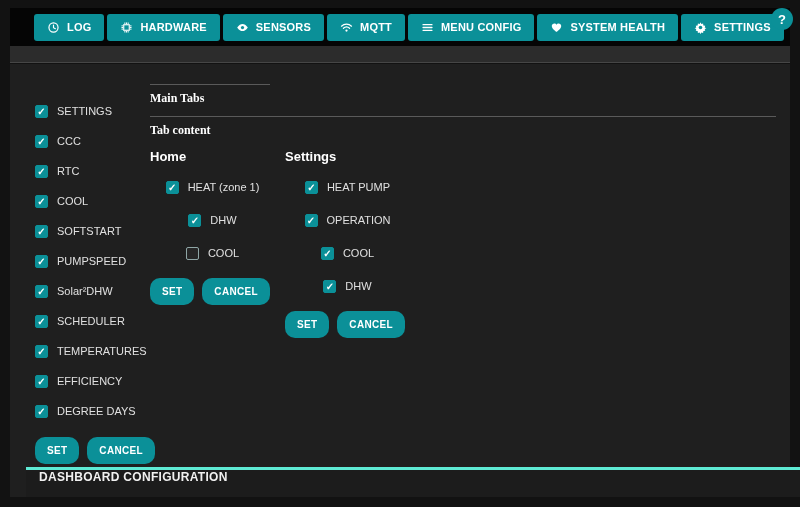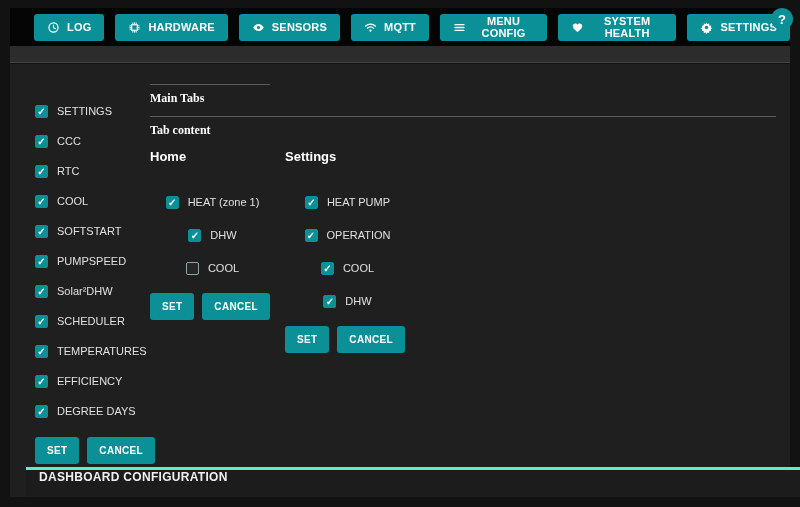--- a/index.html
+++ b/index.html
@@ -9,21 +9,21 @@
     background: #121212;
     font-family: "Liberation Sans", sans-serif;
     color: #e4e4e4;
     overflow: hidden;
   }
   :root { --accent:#0b9098; }
 
   
   .navbar {
     position:absolute; top:8px; left:10px; width:780px; height:38px;
-    background:#050505; display:flex; align-items:center; gap:11px;
+    background:#050505; display:flex; align-items:center; gap:3px;
     padding-left:24px;
   }
   .nav-btn {
     display:flex; align-items:center; gap:7px;
     background:var(--accent); color:#fff; border:none; border-radius:3px;
     height:27px; padding:0 13px; font-size:11px; font-weight:bold;
     font-family:"Liberation Sans", sans-serif; letter-spacing:.2px; cursor:pointer;
   }
   .nav-btn svg { display:block; }
   .help-btn {
@@ -66,31 +66,31 @@
     border:1px solid #8fa6a6; border-radius:2px; background:#262626;
   }
   .checkbox.checked { background:var(--accent); border-color:var(--accent); }
   .checkbox.checked::after {
     content:"✓"; position:absolute; inset:0;
     display:flex; align-items:center; justify-content:center;
     color:#fff; font-size:10px; font-weight:bold;
   }
 
   .btn {
-    background:var(--accent); color:#fff; border:none; border-radius:3px;
+    background:var(--accent); color:#fff; border:none; border-radius:10px;
     font-size:10px; font-weight:bold; font-family:"Liberation Sans", sans-serif;
     padding:8px 12px; letter-spacing:.3px; cursor:pointer;
   }
   .sidebar-buttons { position:absolute; top:373px; left:25px; display:flex; gap:8px; }
 
   
   .col { position:absolute; top:85px; width:125px; }
   .col-home { left:140px; }
   .col-settings { left:275px; }
-  .col-title { font-size:13px; font-weight:bold; color:#fff; margin-bottom:31px; }
+  .col-title { font-size:13px; font-weight:bold; color:#fff; margin-bottom:16px; }
   .col-items { display:flex; flex-direction:column; gap:19px;align-items:center; }
   .col-buttons { display:flex; gap:8px; margin-top:18px; }
 
   
   .footer {
     position:absolute; bottom:0; left:16px; width:780px; height:30px;
     border-top:3px solid #5eead4; background:#1c1c1c;
     display:flex; align-items:flex-start; padding-left:13px;
   }
   .footer .ftitle { font-size:12px; font-weight:bold; color:#f0f0f0; letter-spacing:.3px; }

